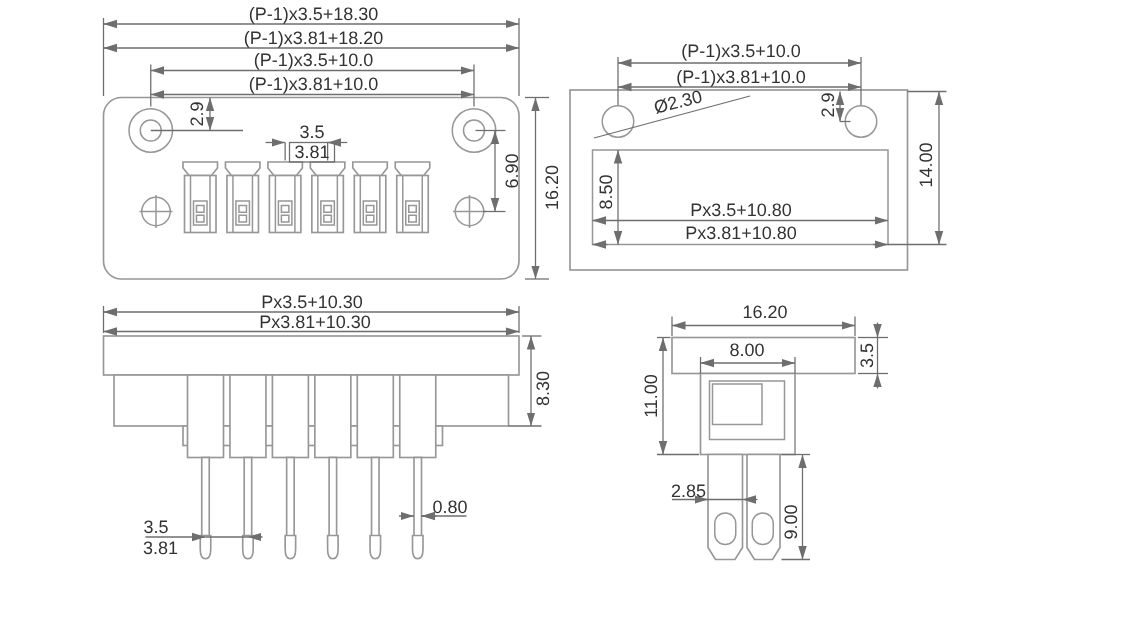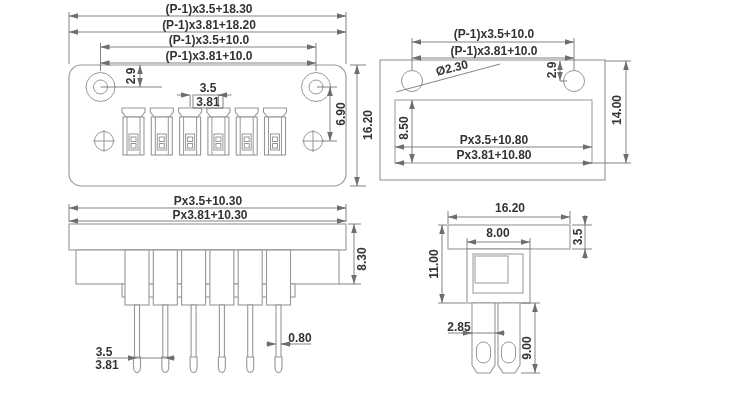--- a/index.html
+++ b/index.html
@@ -1,16 +1,16 @@
 <!DOCTYPE html>
 <html><head>
 <meta charset="utf-8">
 <style>
   html,body{margin:0;padding:0;background:#fff;}
-  .stage{position:relative;width:750px;height:413px;background:#fff;overflow:hidden;font-weight:bold;}
+  .stage{position:relative;width:750px;height:413px;background:#fff;overflow:hidden;}
   svg{display:block;}
   .geo{fill:#fff;stroke:#979797;stroke-width:1.1;}
   .geoln{fill:none;stroke:#979797;stroke-width:1;}
   .dim{fill:none;stroke:#6e6e6e;stroke-width:0.85;}
   .dt{font-family:"Liberation Sans","DejaVu Sans",sans-serif;font-size:12px;fill:#333;text-anchor:middle;}
 </style>
 </head>
 <body>
 
 <div class="stage">

